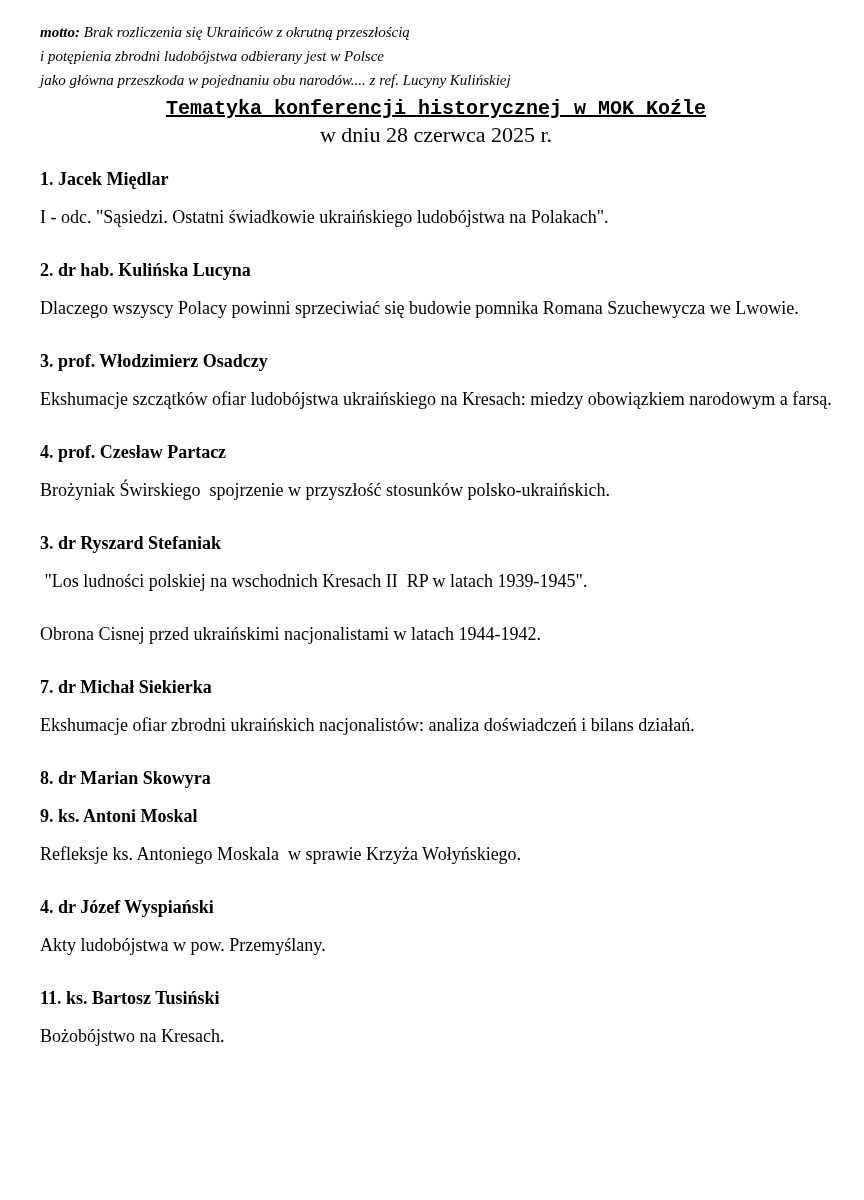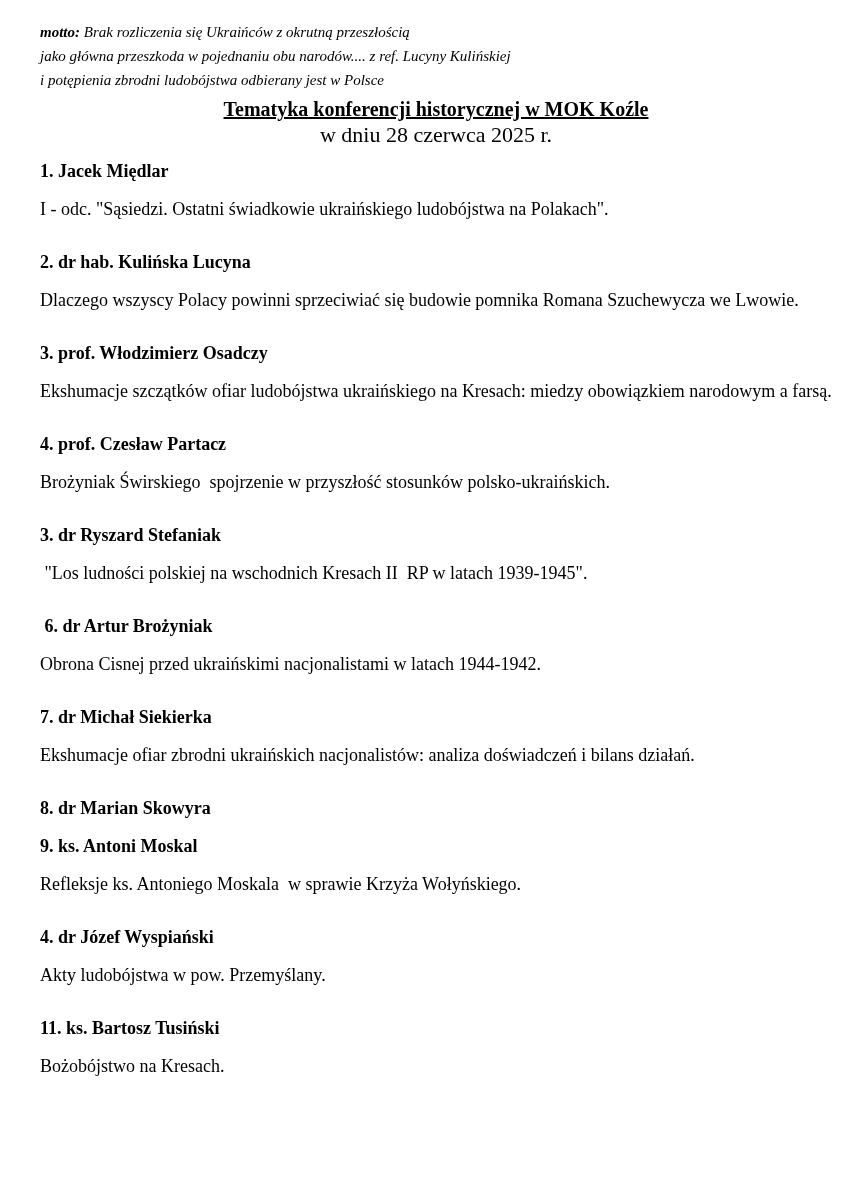--- a/index.html
+++ b/index.html
@@ -37,29 +37,30 @@
     text-align: center;
     margin-top: 4px;
   }
   .doc-title {
     font-size: 20px;
     font-weight: bold;
     text-decoration: underline;
     line-height: 26px;
     margin: 0;
     white-space: pre-wrap;
+    font-family: Liberation Mono, monospace;
   }
   .doc-subtitle {
     font-size: 22px;
     line-height: 26px;
     margin: 0;
     white-space: pre-wrap;
   }
   .agenda-list {
-    margin-top: 11px;
+    margin-top: 19px;
   }
   .item-heading {
     font-size: 18px;
     font-weight: bold;
     line-height: 24px;
     margin: 0 0 14px 0;
     white-space: pre-wrap;
   }
   .item-desc {
     font-size: 18px;
@@ -68,22 +69,22 @@
     white-space: pre-wrap;
   }
 </style>
 </head>
 <body>
 
 <div class="page">
 
   <div class="motto">
     <p class="motto-line"><span class="motto-label">motto:</span><span> Brak rozliczenia się Ukraińców z okrutną przeszłością</span></p>
+    <p class="motto-line">i potępienia zbrodni ludobójstwa odbierany jest w Polsce</p>
     <p class="motto-line">jako główna przeszkoda w pojednaniu obu narodów.... z ref. Lucyny Kulińskiej</p>
-    <p class="motto-line">i potępienia zbrodni ludobójstwa odbierany jest w Polsce</p>
   </div>
 
   <div class="title-block">
     <h1 class="doc-title">Tematyka konferencji historycznej w MOK Koźle</h1>
     <div class="doc-subtitle">w dniu 28 czerwca 2025 r.</div>
   </div>
 
   <div class="agenda-list" id="agenda-list">
     <section class="agenda-item">
       <h2 class="item-heading">1. Jacek Międlar</h2>
@@ -104,21 +105,20 @@
       <h2 class="item-heading">4. prof. Czesław Partacz</h2>
       <p class="item-desc">Brożyniak Świrskiego  spojrzenie w przyszłość stosunków polsko-ukraińskich.</p>
     </section>
 
     <section class="agenda-item">
       <h2 class="item-heading">3. dr Ryszard Stefaniak</h2>
       <p class="item-desc"> "Los ludności polskiej na wschodnich Kresach II  RP w latach 1939-1945".</p>
     </section>
 
     <section class="agenda-item">
-      <h2 class="item-heading"> 6. dr Artur Brożyniak</h2>
       <p class="item-desc">Obrona Cisnej przed ukraińskimi nacjonalistami w latach 1944-1942.</p>
     </section>
 
     <section class="agenda-item">
       <h2 class="item-heading">7. dr Michał Siekierka</h2>
       <p class="item-desc">Ekshumacje ofiar zbrodni ukraińskich nacjonalistów: analiza doświadczeń i bilans działań.</p>
     </section>
 
     <section class="agenda-item">
       <h2 class="item-heading">8. dr Marian Skowyra</h2>

